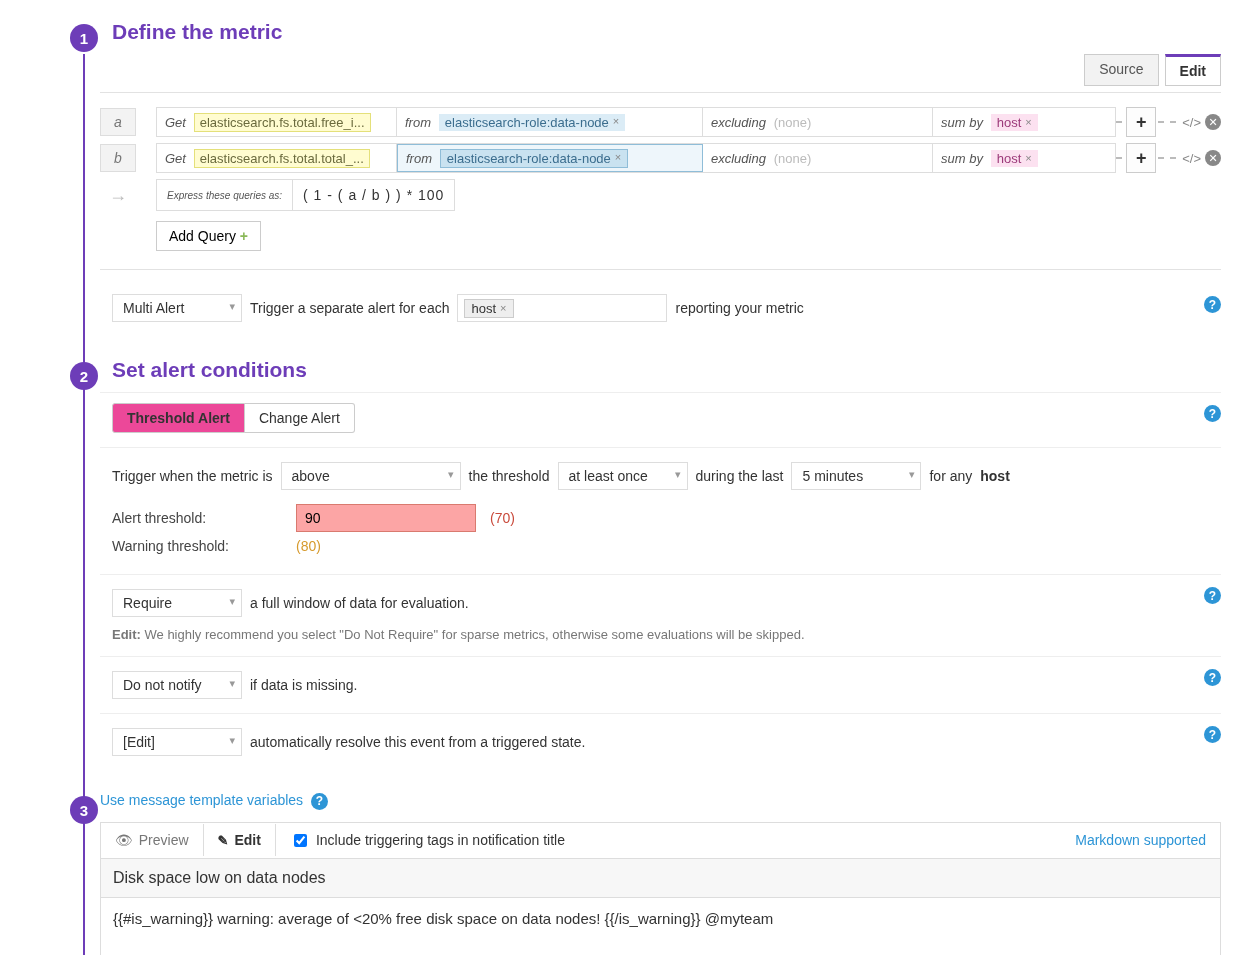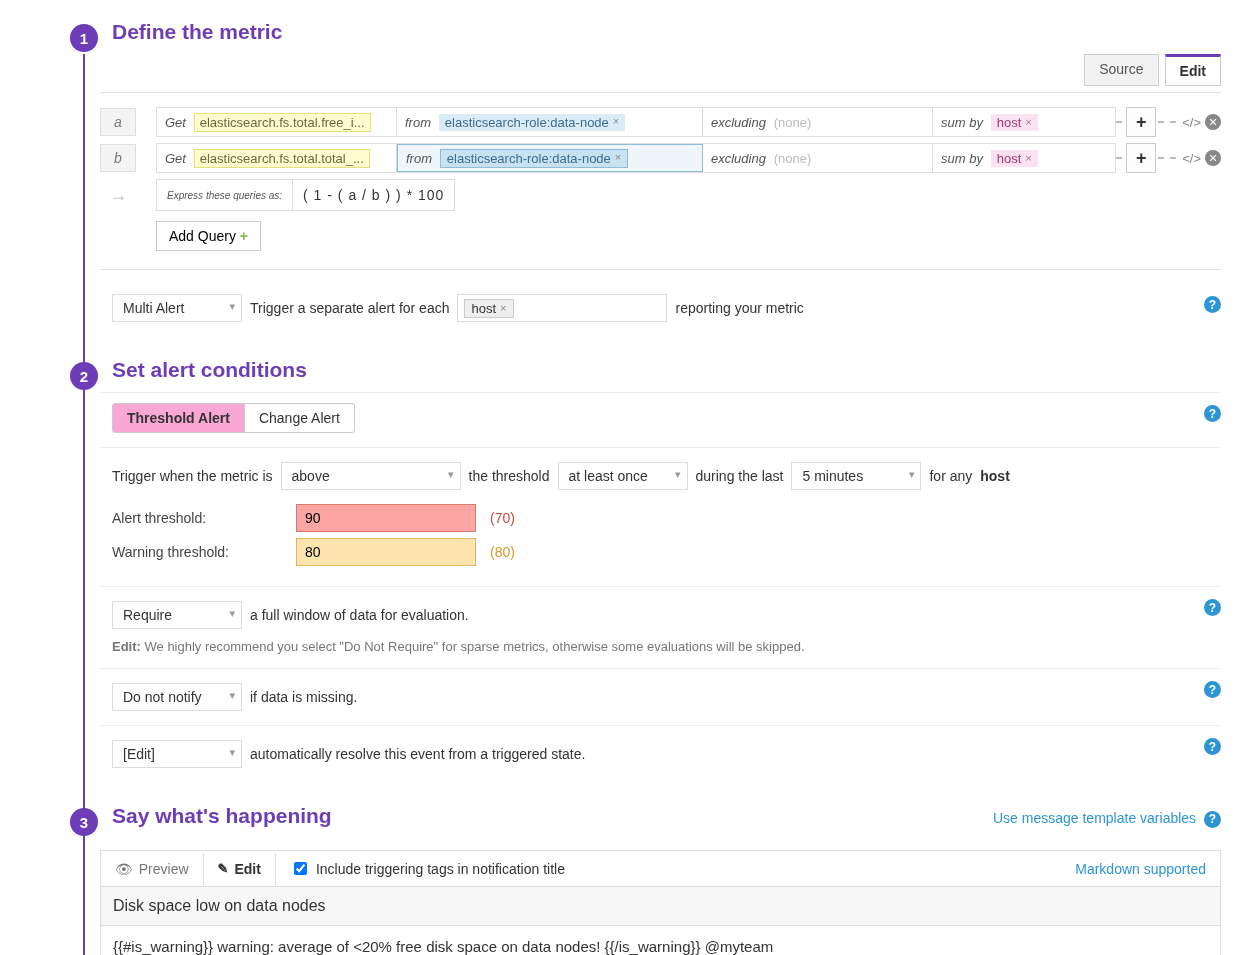--- a/index.html
+++ b/index.html
@@ -207,21 +207,21 @@
     display:inline-flex; align-items:center; justify-content:center; cursor:pointer;
     vertical-align:middle; margin-left:4px;
   }
   .btngroup { display:flex; }
   .togglebtn {
     border:1px solid #ccc; padding:6px 14px; font-size:14px;
     cursor:pointer; background:#fff;
   }
   .togglebtn:first-child { border-radius:3px 0 0 3px; }
   .togglebtn:last-child { border-radius:0 3px 3px 0; border-left:none; }
-  .togglebtn.active { background:#f9a8d4; font-weight:700; }
+  .togglebtn.active { background:#ec4899; font-weight:700; }
   .desc-text { color:#555; font-size:14px; }
   .note-text { color:#777; font-size:13px; }
   .th-row { display:flex; align-items:center; gap:14px; margin:6px 0; }
   .th-label { width:170px; color:#444; }
   .th-input {
     width:180px; height:28px; border:1px solid; padding:0 8px; font-size:14px;
   }
   .th-input.alert { background:#fca5a5; border-color:#d97a6f; }
   .th-input.warn  { background:#fbe4ad; border-color:#dfb760; }
   .th-val.alert { color:#c94a3b; }
@@ -384,21 +384,20 @@
       <b>host</b>
     </div>
 
     <div class="th-row" style="margin-top:14px;">
       <div class="th-label">Alert threshold:</div>
       <input class="th-input alert" value="90" style="">
       <span class="th-val alert">(70)</span>
     </div>
     <div class="th-row">
       <div class="th-label">Warning threshold:</div>
-      <input class="th-input warn" value="80" style="">
       <span class="th-val warn">(80)</span>
     </div>
   </div>
 
   <div class="sub-row" style="display:block;">
     <div style="display:flex; align-items:center; gap:8px;">
       <div class="select-lite" style="width:130px;">Require</div>
       <span>a full window of data for evaluation.</span>
     </div>
     <div class="help-q">?</div>
@@ -417,21 +416,20 @@
   <div class="sub-row">
     <div class="select-lite" style="width:130px;">[Edit]</div>
     <span>automatically resolve this event from a triggered state.</span>
     <div class="help-q">?</div>
   </div>
 </div>
 
 <div class="step-row step-block">
   <div class="step-badge">3</div>
   <div class="step3-header">
-    <h2 class="step-title">Say what's happening</h2>
     <div>
       <span class="link-blue">Use message template variables</span>
       <span class="inline-help-q">?</span>
     </div>
   </div>
 
   <div class="msg-toolbar" style="margin-top:12px;">
     <div class="msg-tab">
       <span class="eye-icon">👁</span>
       <span>Preview</span>

